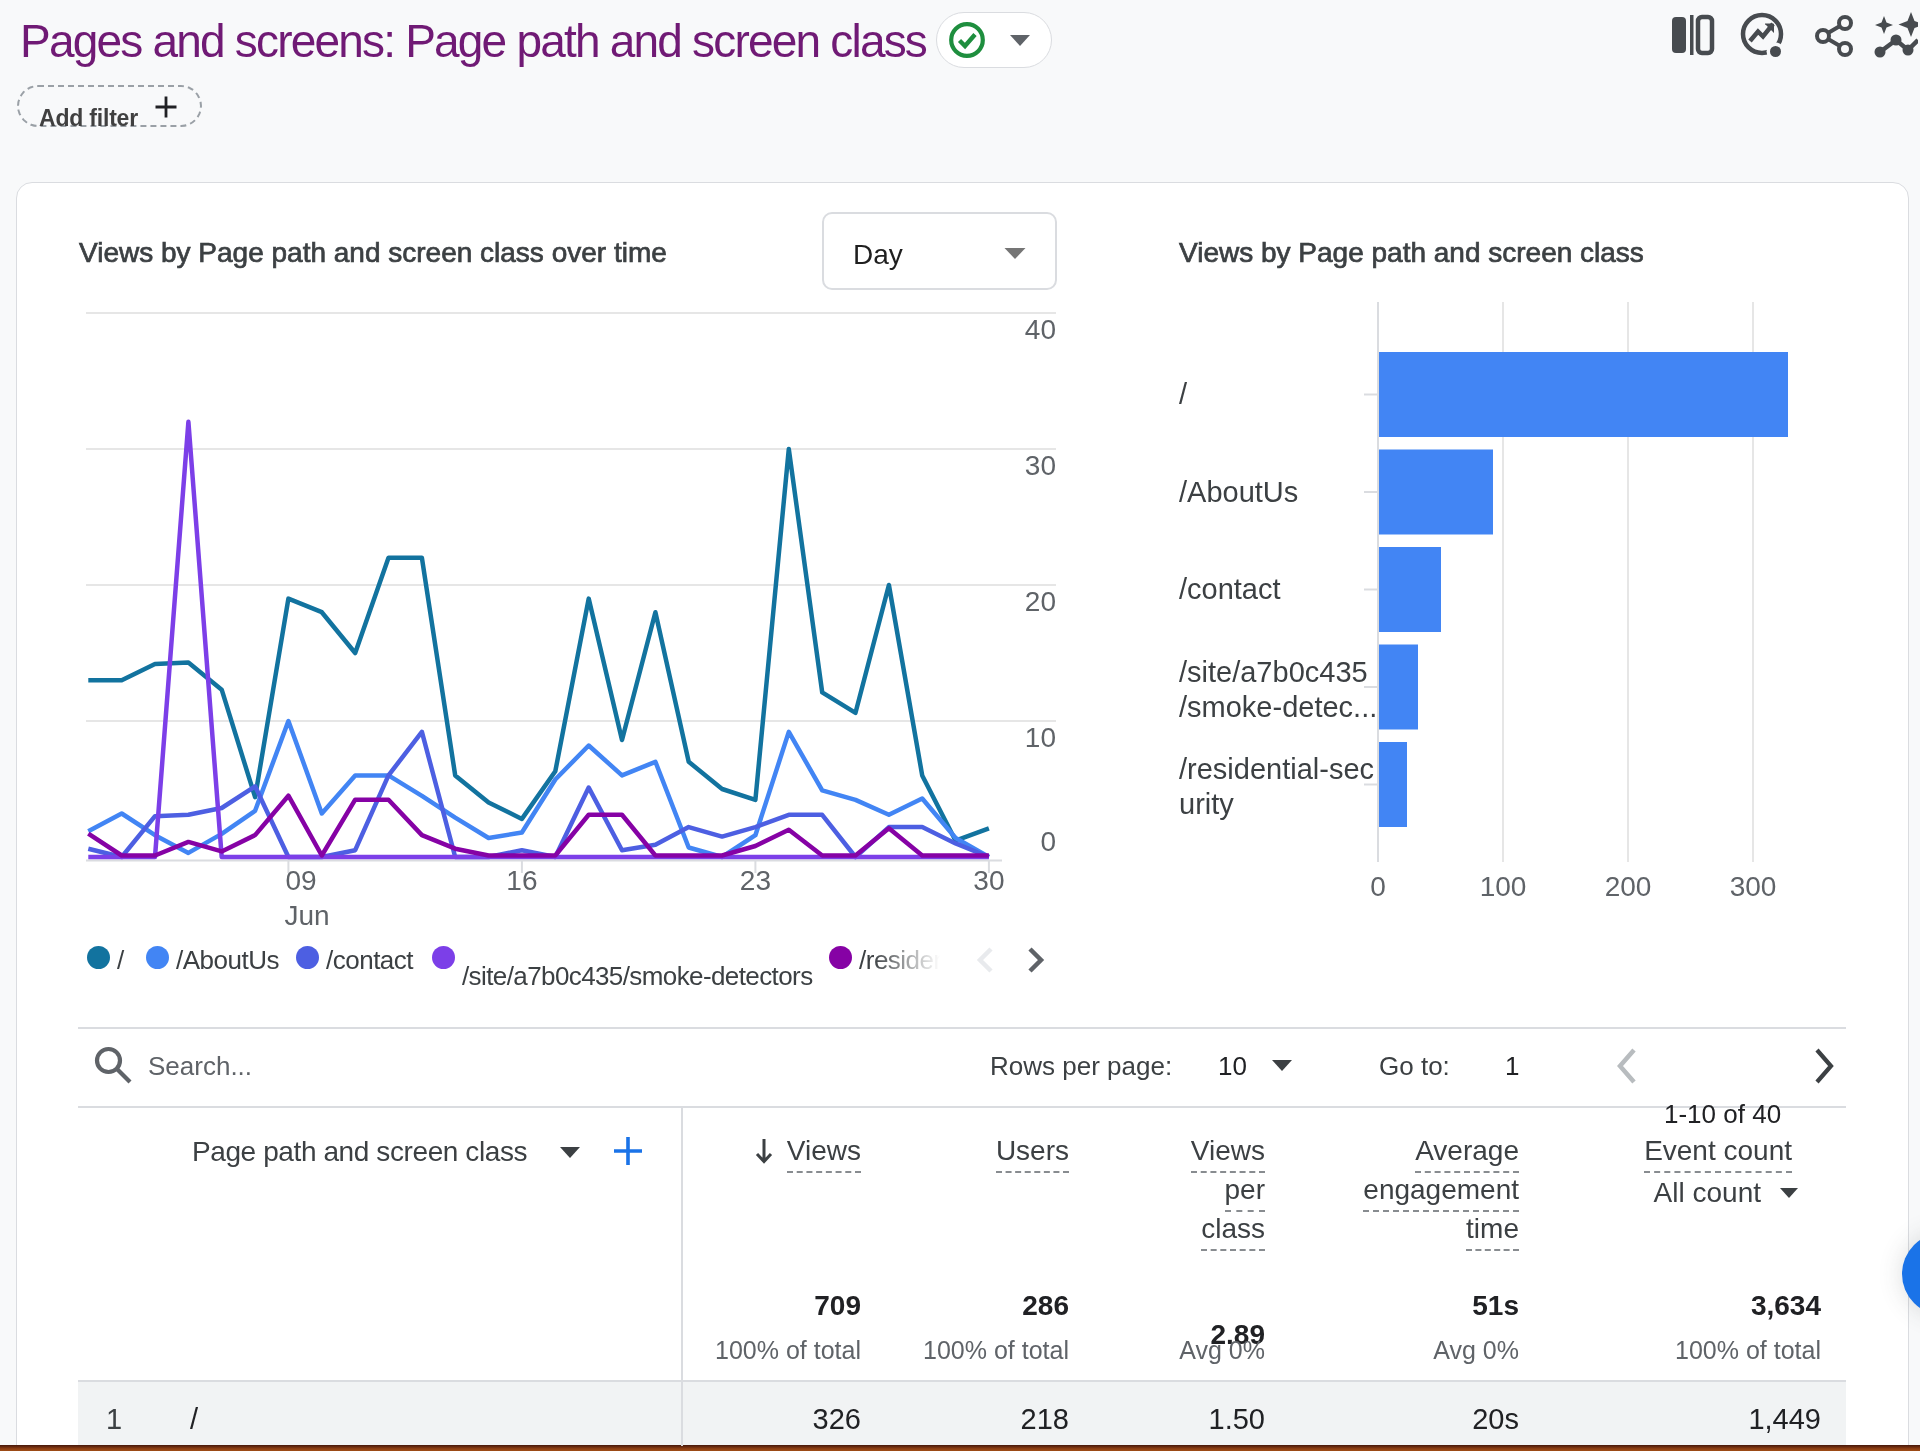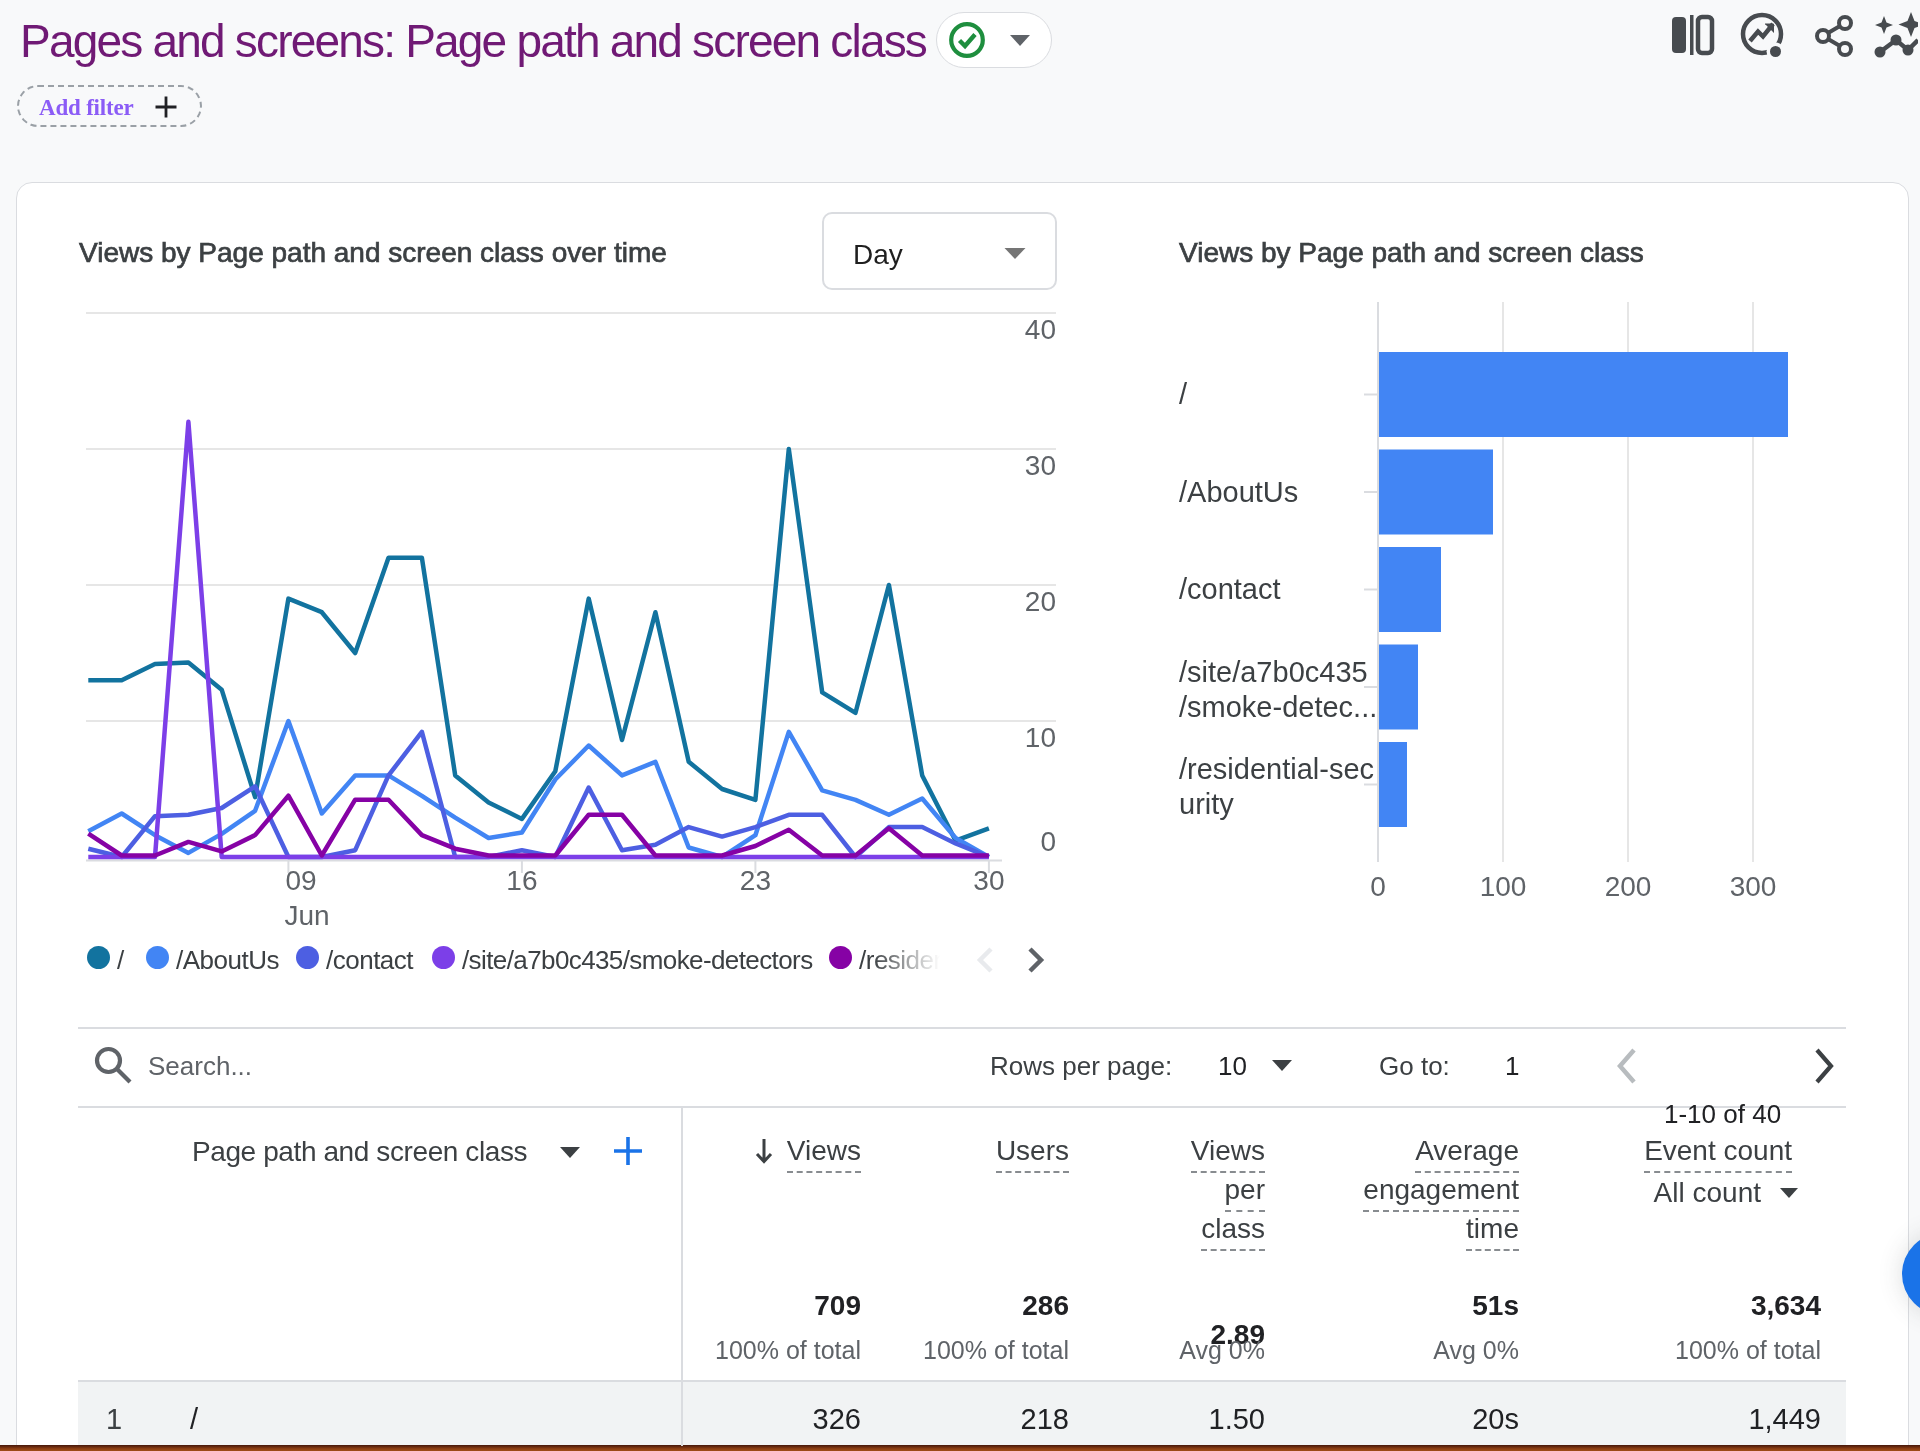--- a/index.html
+++ b/index.html
@@ -52,21 +52,21 @@
     <path d="M216 4 l2.5 6.5 6.5 2.5 -6.5 2.5 -2.5 6.5 -2.5 -6.5 -6.5 -2.5 6.5 -2.5 z"></path>
     <path d="M243 0 l3.5 9 9 3.5 -9 3.5 -3.5 9 -3.5 -9 -9 -3.5 9 -3.5 z"></path>
     <circle cx="212" cy="40" r="5.5"></circle>
     <circle cx="228" cy="28" r="5.5"></circle>
     <circle cx="240" cy="38" r="5.5"></circle>
     <path d="M212 40 L228 28 L240 38 L250 28" fill="none" stroke="#474b4f" stroke-width="4.5"></path>
   </g>
 </svg>
 
 <div class="abs" style="left:17px; top:85px; width:185px; height:42px; border:2px dashed #9aa0a6; border-radius:21px;"></div>
-<div class="abs" style="left:39px; top:95px; font-size:23px; font-weight:bold; letter-spacing:-.2px; color:#8b5cf6;font-family:Liberation Serif, serif;">Add filter</div>
+<div class="abs" style="left:39px; top:105px; font-size:23px; font-weight:bold; letter-spacing:-.2px; color:#404040;">Add filter</div>
 <svg class="abs" style="left:153px; top:94px;" width="26" height="26" viewBox="0 0 26 26">
   <path d="M13 2.5 V23.5 M2.5 13 H23.5" stroke="#202124" stroke-width="2.8"></path>
 </svg>
 
 <div class="card"></div>
 
 <div class="ct" style="left:79px; top:237px;text-align:center;">Views by Page path and screen class over time</div>
 <div class="ct" style="left:1179px; top:237px;">Views by Page path and screen class</div>
 
 <div class="abs" style="left:822px; top:212px; width:235px; height:78px; border:2px solid #dadce0; border-radius:10px; background:#fff;"></div>
@@ -157,21 +157,21 @@
 </svg>
 
 <div class="abs" style="left:0; top:945px; height:30px; width:1060px; font-size:26px; letter-spacing:-.5px; color:#3c4043;">
   <span class="abs" style="left:87px; top:1px; width:23px; height:23px; border-radius:50%; background:#12739f;"></span>
   <span class="abs" style="left:117px; top:0px;">/</span>
   <span class="abs" style="left:146px; top:1px; width:23px; height:23px; border-radius:50%; background:#4285f4;"></span>
   <span class="abs" style="left:176px; top:0px;">/AboutUs</span>
   <span class="abs" style="left:296px; top:1px; width:23px; height:23px; border-radius:50%; background:#4d5fe2;"></span>
   <span class="abs" style="left:326px; top:0px;">/contact</span>
   <span class="abs" style="left:432px; top:1px; width:23px; height:23px; border-radius:50%; background:#7c3fe8;"></span>
-  <span class="abs" style="left:462px; top:0px; letter-spacing:-.6px;">/site/a7b0c435/smoke-detectors</span>
+  <span class="abs" style="left:462px; top:16px; letter-spacing:-.6px;">/site/a7b0c435/smoke-detectors</span>
   <span class="abs" style="left:829px; top:1px; width:23px; height:23px; border-radius:50%; background:#8602a5;"></span>
   <span class="abs" style="left:859px; top:0px; width:88px; overflow:hidden; white-space:nowrap;
         -webkit-mask-image:linear-gradient(90deg,#000 15%,transparent 92%);
         mask-image:linear-gradient(90deg,#000 15%,transparent 92%);">/residential-security</span>
   <svg class="abs" style="left:975px; top:1px;" width="20" height="28" viewBox="0 0 20 28">
     <path d="M16 3 L5 14 L16 25" fill="none" stroke="#e8eaed" stroke-width="4.5"></path>
   </svg>
   <svg class="abs" style="left:1026px; top:1px;" width="20" height="28" viewBox="0 0 20 28">
     <path d="M4 3 L15 14 L4 25" fill="none" stroke="#5f6368" stroke-width="4.5"></path>
   </svg>

